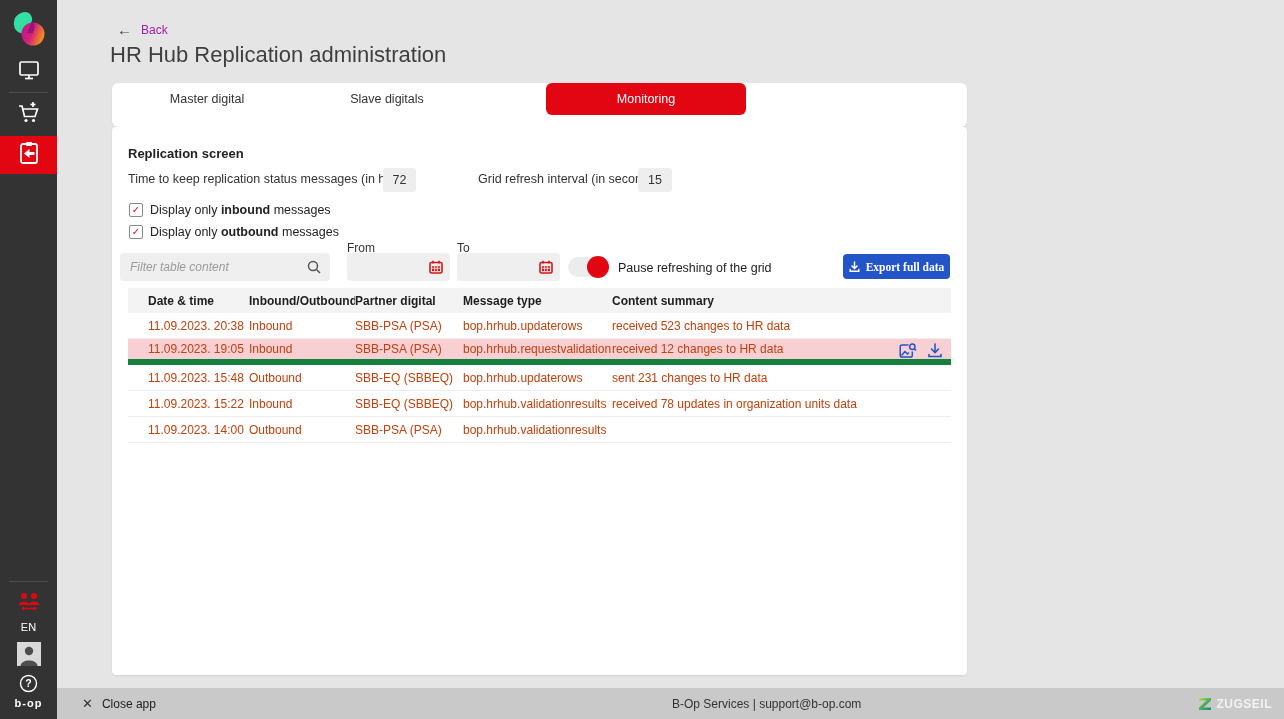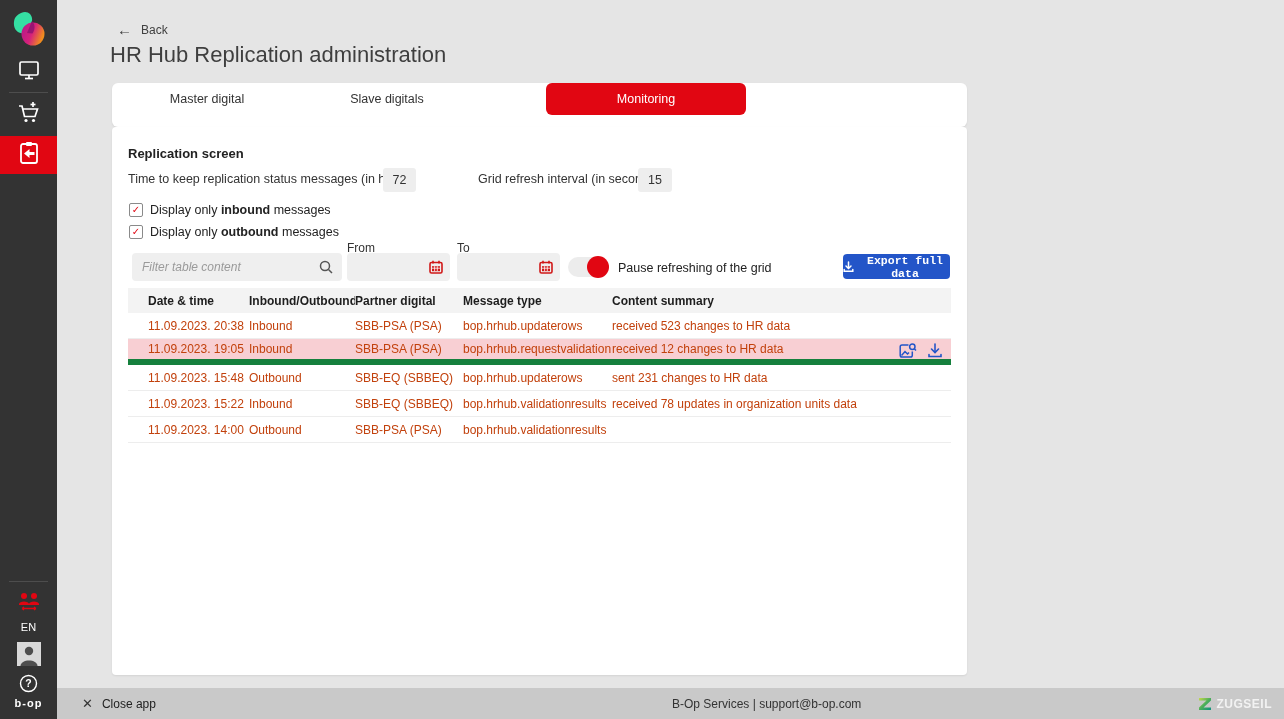--- a/index.html
+++ b/index.html
@@ -20,21 +20,21 @@
   .sb-users { top:593px; height:22px; }
   .sb-lang { position:absolute; left:0; top:621px; width:57px; text-align:center; color:#fff; font-size:11px; cursor:pointer; }
   .sb-avatar { top:643px; height:26px; }
   .sb-help { top:675px; height:20px; }
   .sb-brand { position:absolute; left:0; top:697px; width:57px; text-align:center; color:#fff; font-size:11px; font-weight:800; letter-spacing:1px; }
 
   
   .main { position:absolute; left:57px; top:0; width:978px; height:688px; }
   .back-row { position:absolute; left:60px; top:21px; display:flex; align-items:center; gap:9px; cursor:pointer; }
   .back-arrow { font-size:15px; color:#3c3c3c; }
-  .back-label { font-size:12px; color:#404040; }
+  .back-label { font-size:12px; color:#a21caf; }
   .page-title { position:absolute; left:53px; top:42px; font-size:22px; font-weight:400; color:#3f3f3f; }
 
   .tabbar { position:absolute; left:55px; top:83px; width:855px; height:44px; background:#fff; border-radius:6px; box-shadow:0 1px 2px rgba(0,0,0,.08); }
   .tab { position:absolute; top:0; height:32px; display:flex; align-items:center; justify-content:center; font-size:12.5px; font-weight:500; color:#333; cursor:pointer; }
   .tab1 { left:0; width:190px; }
   .tab2 { left:180px; width:190px; }
   .tab-active { left:434px; width:200px; background:#e10612; color:#fff; border-radius:6px; }
 
   .panel { position:absolute; left:55px; top:127px; width:855px; height:548px; background:#fff; border-radius:4px; box-shadow:0 1px 2px rgba(0,0,0,.08); }
   .panel-title { position:absolute; left:16px; top:19px; font-size:13px; font-weight:700; color:#222; }
@@ -42,35 +42,35 @@
   .set-l1 { left:16px; } .set-l2 { left:366px; }
   .set-value { position:absolute; top:41px; height:24px; background:#eeeeee; border-radius:3px; font-size:12.5px; color:#333; display:flex; align-items:center; justify-content:center; }
   .set-v1 { left:271px; width:33px; } .set-v2 { left:526px; width:34px; }
 
   .chk-row { position:absolute; left:17px; display:flex; align-items:center; gap:7px; cursor:pointer; }
   .chk-row1 { top:76px; } .chk-row2 { top:98px; }
   .chk-box { width:14px; height:14px; border:1.5px solid #8a8a8a; border-radius:2px; background:#fff; display:flex; align-items:center; justify-content:center; font-size:10px; font-weight:700; color:#e10612; line-height:1; }
   .chk-label { font-size:12.5px; color:#222; }
   .chk-label b { font-weight:700; }
 
-  .filter-input { position:absolute; left:20px; top:126px; width:210px; height:28px; background:#efefef; border-radius:4px; }
+  .filter-input { position:absolute; left:8px; top:126px; width:210px; height:28px; background:#efefef; border-radius:4px; }
   .filter-input input { width:100%; height:100%; border:none; outline:none; background:transparent; font-family:inherit; font-size:12px; font-style:italic; color:#555; padding:0 30px 0 10px; }
   .filter-input input::placeholder { color:#9a9a9a; }
   .search-ic { position:absolute; right:8px; top:6px; cursor:pointer; }
   .date-label { position:absolute; top:114px; font-size:12px; color:#333; }
   .from-label { left:235px; } .to-label { left:345px; }
   .date-box { position:absolute; top:126px; width:103px; height:28px; background:#efefef; border-radius:4px; cursor:pointer; }
   .from-box { left:235px; } .to-box { left:345px; }
   .cal-ic { position:absolute; right:7px; top:7px; }
 
   .toggle { position:absolute; left:456px; top:130px; width:40px; height:20px; background:#ececec; border-radius:10px; cursor:pointer; }
   .toggle-knob { position:absolute; right:-1px; top:-1px; width:22px; height:22px; border-radius:50%; background:#e10612; }
   .pause-label { position:absolute; left:506px; top:134px; font-size:12.5px; color:#222; }
 
-  .export-btn { position:absolute; left:731px; top:127px; width:107px; height:25px; background:#2355c8; border-radius:4px; color:#fff; font-size:11.5px; font-weight:700; display:flex; align-items:center; justify-content:center; gap:6px; cursor:pointer; border:none; font-family:Liberation Mono, monospace; }
+  .export-btn { position:absolute; left:731px; top:127px; width:107px; height:25px; background:#2355c8; border-radius:4px; color:#fff; font-size:11.5px; font-weight:700; display:flex; align-items:center; justify-content:center; gap:6px; cursor:pointer; border:none; font-family:Liberation Serif, serif; }
 
   
   .table { position:absolute; left:16px; top:161px; width:823px; }
   .trow { position:relative; display:grid; grid-template-columns:101px 106px 108px 149px 1fr; padding-left:20px; align-items:center; height:26px; font-size:12px; color:#c2410c; border-bottom:1px solid #ededed; }
   .thead { height:25px; background:#f3f3f3; font-weight:700; color:#1d1d1d; border-bottom:none; cursor:pointer; }
   .trow.hl { background:#f8cfd3; border-bottom:6px solid #15803d; }
   .td { overflow:hidden; white-space:nowrap; padding-right:6px; }
   .row-actions { position:absolute; right:8px; top:3px; display:flex; gap:10px; }
   .row-actions span { cursor:pointer; display:flex; }
 

